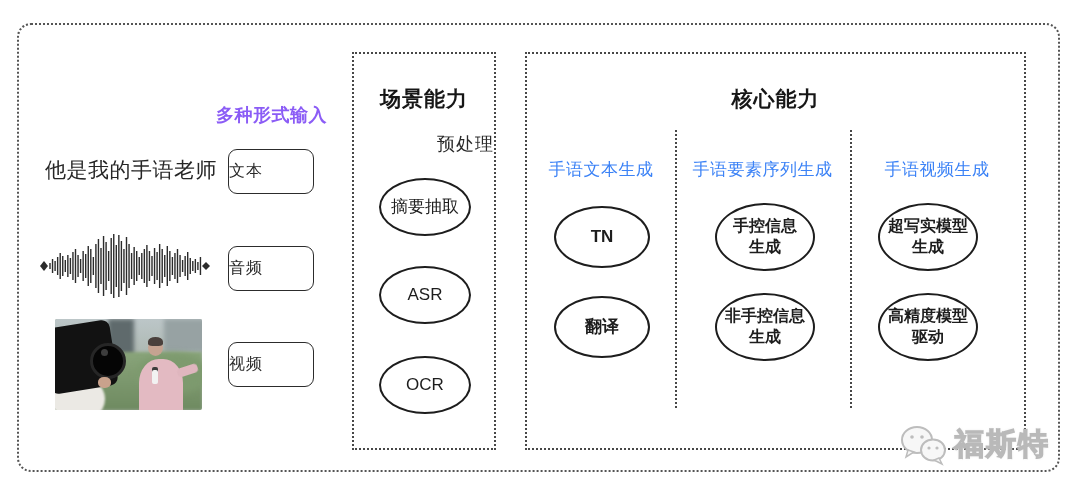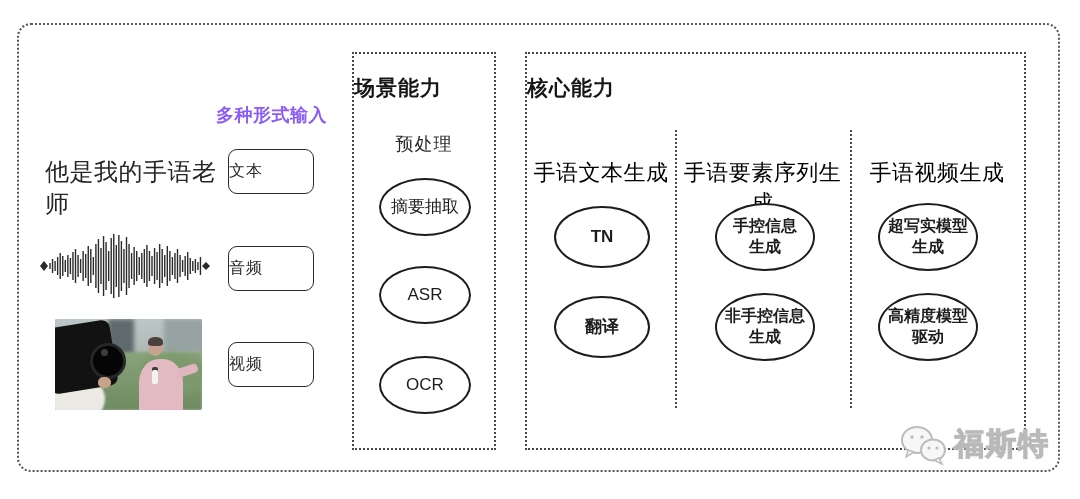--- a/index.html
+++ b/index.html
@@ -11,21 +11,21 @@
     position:absolute;left:17px;top:23px;width:1039px;height:445px;
     border:2px dotted #555;border-radius:14px;
   }
   
   .input-title{
     position:absolute;left:216px;top:103px;width:112px;
     font-size:18px;font-weight:600;color:#8b5cf6;letter-spacing:.5px;
   }
   .sentence{
     position:absolute;left:45px;top:156px;width:175px;
-    font-size:24px;font-weight:400;color:#262626;letter-spacing:.5px;
+    font-size:21px;font-weight:400;color:#262626;letter-spacing:.5px;
   }
   .io-box{
     position:absolute;left:228px;width:84px;height:43px;
     border:1.5px solid #2c2c2c;border-radius:9px;background:#fff;
     display:flex;align-items:center;
     font-size:16px;color:#2a2a2a;letter-spacing:1px;
   }
   .box-text{top:149px;}
   .box-audio{top:246px;}
   .box-video{top:342px;}
@@ -49,42 +49,42 @@
   .ph-shoulder{left:-8%;bottom:-14%;width:42%;height:52%;background:#ebe9e4;border-radius:50%;filter:blur(1px);}
   .ph-cam-body{left:-6%;top:6%;width:46%;height:72%;background:#121212;border-radius:8px;transform:rotate(-9deg);}
   .ph-cam-lens{left:24%;top:26%;width:30px;height:30px;background:#050505;border:3px solid #262626;border-radius:50%;}
   .ph-cam-glint{left:31%;top:33%;width:7px;height:7px;background:#3d3d3d;border-radius:50%;}
   .ph-hand{left:29%;top:64%;width:13px;height:11px;background:#c9a28c;border-radius:45%;}
   
   .panel{position:absolute;top:52px;height:394px;border:2px dotted #474747;background:transparent;}
   .scene-panel{left:352px;width:140px;}
   .core-panel{left:525px;width:497px;}
   .panel-title{
-    position:absolute;top:20px;left:0;width:100%;
+    position:absolute;top:31px;left:0;width:100%;text-align:center;
     font-size:21px;font-weight:700;color:#161616;letter-spacing:1px;
   }
   .scene-subtitle{
-    position:absolute;top:78px;left:0;width:100%;text-align:center;
+    position:absolute;top:78px;left:0;width:100%;text-align:right;
     font-size:18px;font-weight:400;color:#2a2a2a;letter-spacing:1px;
   }
   .ellipse{
     position:absolute;border:2.5px solid #1d1d1d;border-radius:50%;background:#fff;
     display:flex;align-items:center;justify-content:center;text-align:center;
     white-space:pre-line;line-height:1.3;color:#1d1d1d;
   }
   .scene-node{left:25px;width:88px;height:54px;font-size:17px;font-weight:500;}
   .sn-0{top:124px;text-align:center;}
   .sn-1{top:212px;}
   .sn-2{top:302px;}
   .divider{position:absolute;top:76px;height:278px;width:0;border-left:2px dotted #474747;}
   .div-1{left:148px;}
   .div-2{left:323px;}
   .col-header{
     position:absolute;top:104px;text-align:center;
-    font-size:22px;font-weight:500;color:#000000;letter-spacing:.5px;
+    font-size:17px;font-weight:500;color:#3b82f6;letter-spacing:.5px;
   }
   .ch-0{left:0;width:148px;}
   .ch-1{left:148px;width:175px;}
   .ch-2{left:323px;width:174px;}
   .core-node{font-weight:600;}
   .cn-small{width:92px;height:58px;font-size:17px;}
   .cn-big{width:96px;height:64px;font-size:16px;}
   .cn-c0{left:27px;text-align:center;}
   .cn-c1{left:188px;}
   .cn-c2{left:351px;}

